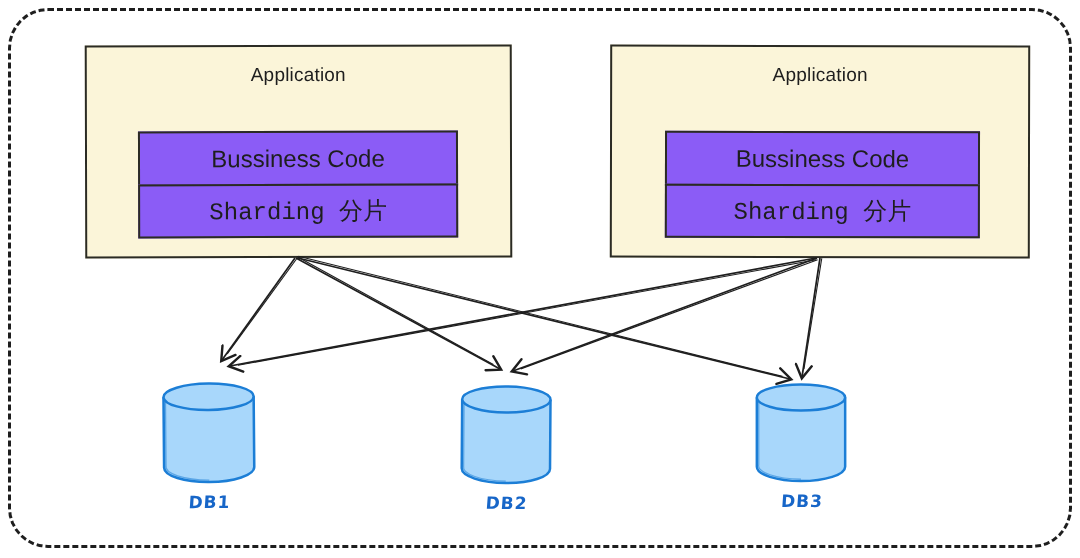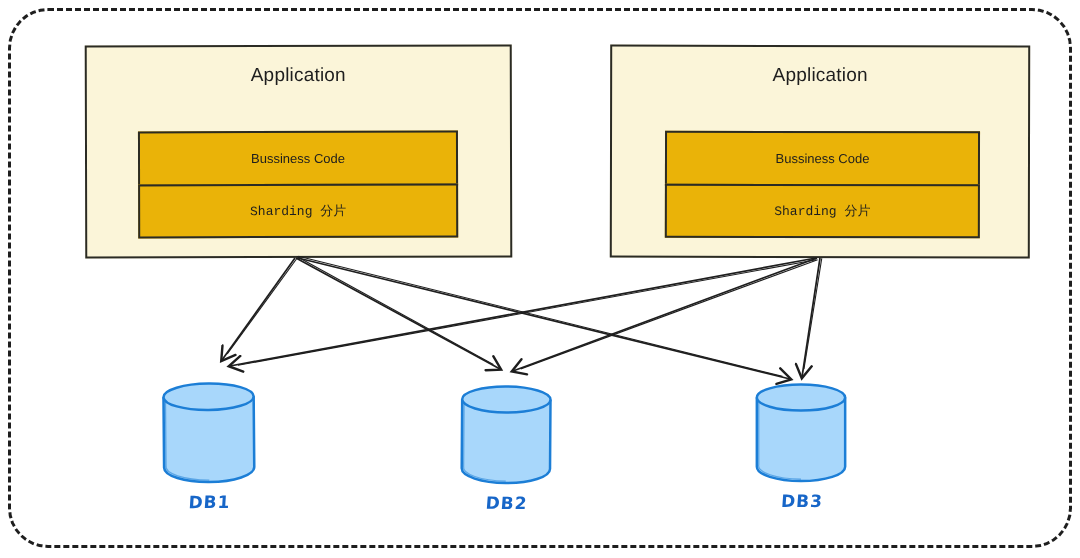--- a/index.html
+++ b/index.html
@@ -18,23 +18,23 @@
   .app-box.left{left:85px;width:427px;transform:rotate(-0.15deg);}
   .app-box.right{left:610px;width:420px;transform:rotate(0.12deg);}
   .app-title{
     position:absolute;top:17px;left:0;right:0;text-align:center;
     font-size:19px;letter-spacing:0.2px;
   }
   .layer-stack{position:absolute;top:84px;}
   .app-box.left .layer-stack{left:51px;width:320px;}
   .app-box.right .layer-stack{left:53px;width:315px;}
   .layer{
-    background:#eab308;border:2.5px solid #2b2b24;box-sizing:border-box;
+    background:#8b5cf6;border:2.5px solid #2b2b24;box-sizing:border-box;
     height:55px;display:flex;align-items:center;justify-content:center;
-    font-size:13px;
+    font-size:24px;
   }
   .layer + .layer{margin-top:-2.5px;height:54px;font-family:Liberation Mono, monospace;}
   .db{position:absolute;width:98px;text-align:center;}
   .db.db1{left:160px;top:381px;transform:rotate(-0.5deg);}
   .db.db2{left:458px;top:384px;transform:rotate(0.4deg);}
   .db.db3{left:753px;top:382px;}
   .db svg{display:block;}
   .db-label{
     margin-top:5px;font-family:"DejaVu Sans",sans-serif;font-weight:700;
     color:#1766c8;font-size:17px;letter-spacing:1px;transform:skewX(-4deg);

